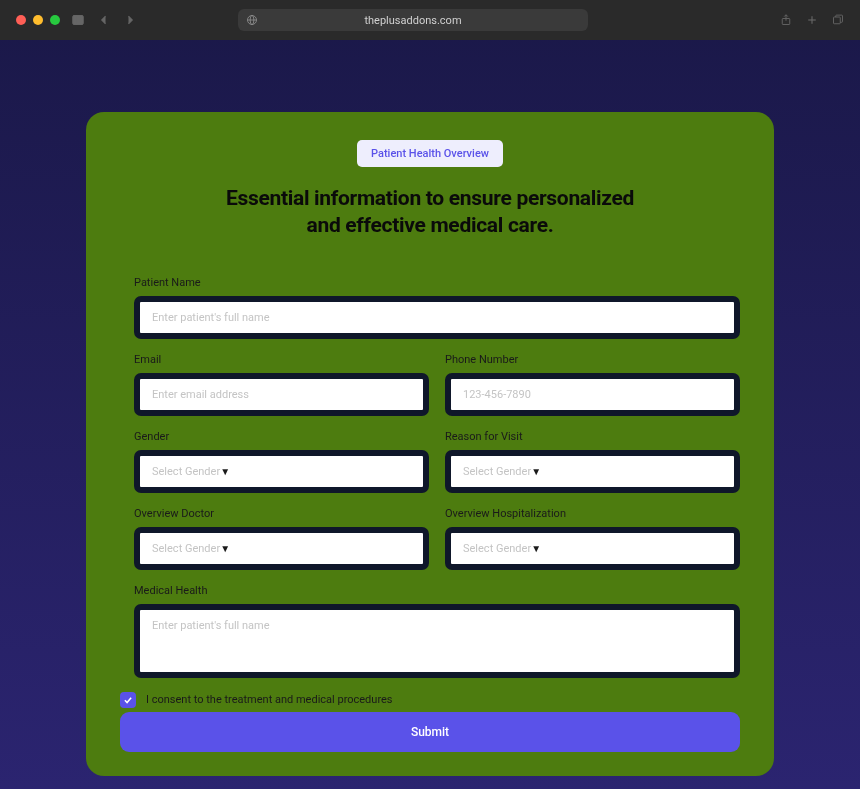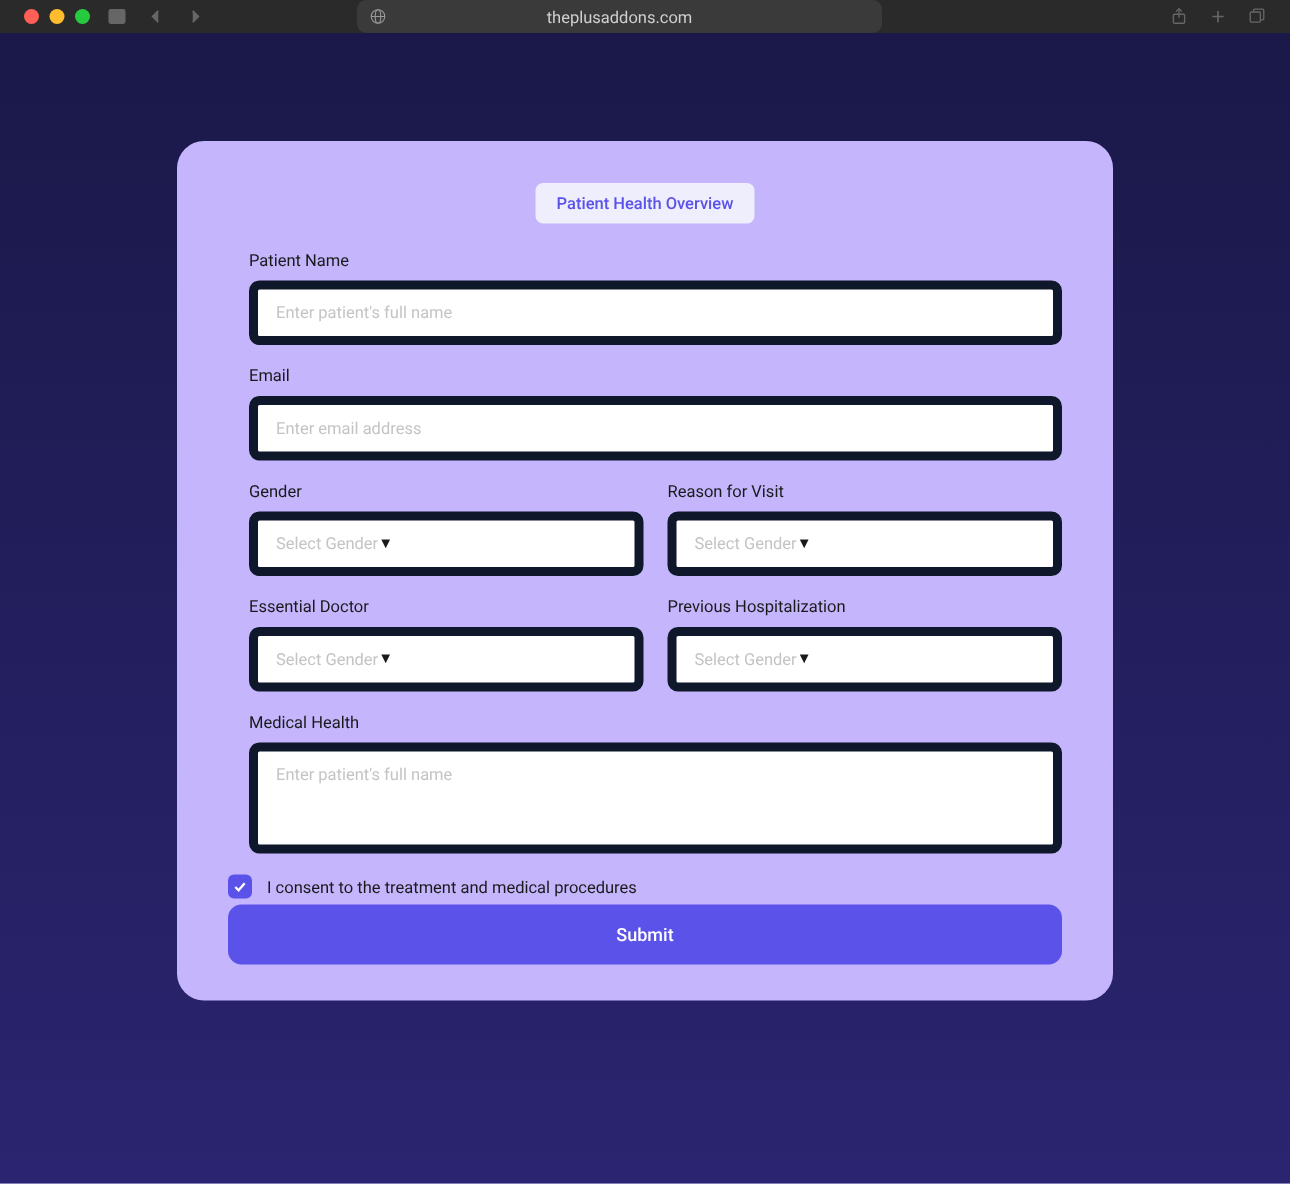--- a/index.html
+++ b/index.html
@@ -8,21 +8,21 @@
       box-sizing: border-box;
     }
     body {
       width: 860px;
       height: 789px;
       font-family: -apple-system, BlinkMacSystemFont, 'Segoe UI', Roboto, Helvetica, Arial, sans-serif;
       background: linear-gradient(180deg, #1a1848 0%, #2b2470 100%);
       overflow: hidden;
     }
     .browser-chrome {
-      height: 22px;
+      height: 40px;
       background: #2a2a2a;
       display: flex;
       align-items: center;
       padding: 0 16px;
       gap: 12px;
     }
     .traffic-lights {
       display: flex;
       gap: 7px;
       align-items: center;
@@ -77,22 +77,22 @@
     .right-icons svg {
       width: 12px;
       height: 12px;
     }
     .content-area {
       display: flex;
       justify-content: center;
       padding-top: 72px;
     }
     .form-card {
-      width: 624px;
-      background: #c4b5fd;
+      width: 688px;
+      background: #4d7c0f;
       border-radius: 18px;
       padding: 28px 34px 24px 34px;
     }
     .badge {
       display: block;
       width: fit-content;
       margin: 0 auto 18px auto;
       background: #eeeefd;
       color: #5a52e9;
       font-size: 11px;
@@ -237,32 +237,40 @@
         <path d="M5 4 V2.5 a1 1 0 0 1 1-1 H13 a1 1 0 0 1 1 1 V10 a1 1 0 0 1-1 1 H11"></path>
       </svg>
   </div>
 </div>
 
 <div class="content-area">
   <div class="form-card">
 
     <div class="badge">Patient Health Overview</div>
 
+    <h1 class="headline">
+      <span>Essential information to ensure personalized</span><br>
+      <span>and effective medical care.</span>
+    </h1>
 
     <div class="form-row">
       <div class="form-group full">
         <label class="field-label">Patient Name</label>
         <input type="text" class="text-input" placeholder="Enter patient's full name" style="">
       </div>
     </div>
 
     <div class="form-row">
       <div class="form-group">
         <label class="field-label">Email</label>
         <input type="text" class="text-input" placeholder="Enter email address" style="">
+      </div>
+      <div class="form-group">
+        <label class="field-label">Phone Number</label>
+        <input type="text" class="text-input" placeholder="123-456-7890" style="">
       </div>
     </div>
 
     <div class="form-row">
       <div class="form-group">
         <label class="field-label">Gender</label>
         <div class="select-input">
           <span>Select Gender</span>
           <span class="select-caret">▼</span>
         </div>
@@ -271,28 +279,28 @@
         <label class="field-label">Reason for Visit</label>
         <div class="select-input">
           <span>Select Gender</span>
           <span class="select-caret">▼</span>
         </div>
       </div>
     </div>
 
     <div class="form-row">
       <div class="form-group">
-        <label class="field-label">Essential Doctor</label>
+        <label class="field-label">Overview Doctor</label>
         <div class="select-input">
           <span>Select Gender</span>
           <span class="select-caret">▼</span>
         </div>
       </div>
       <div class="form-group">
-        <label class="field-label">Previous Hospitalization</label>
+        <label class="field-label">Overview Hospitalization</label>
         <div class="select-input">
           <span>Select Gender</span>
           <span class="select-caret">▼</span>
         </div>
       </div>
     </div>
 
     <div class="form-row">
       <div class="form-group full">
         <label class="field-label">Medical Health</label>

